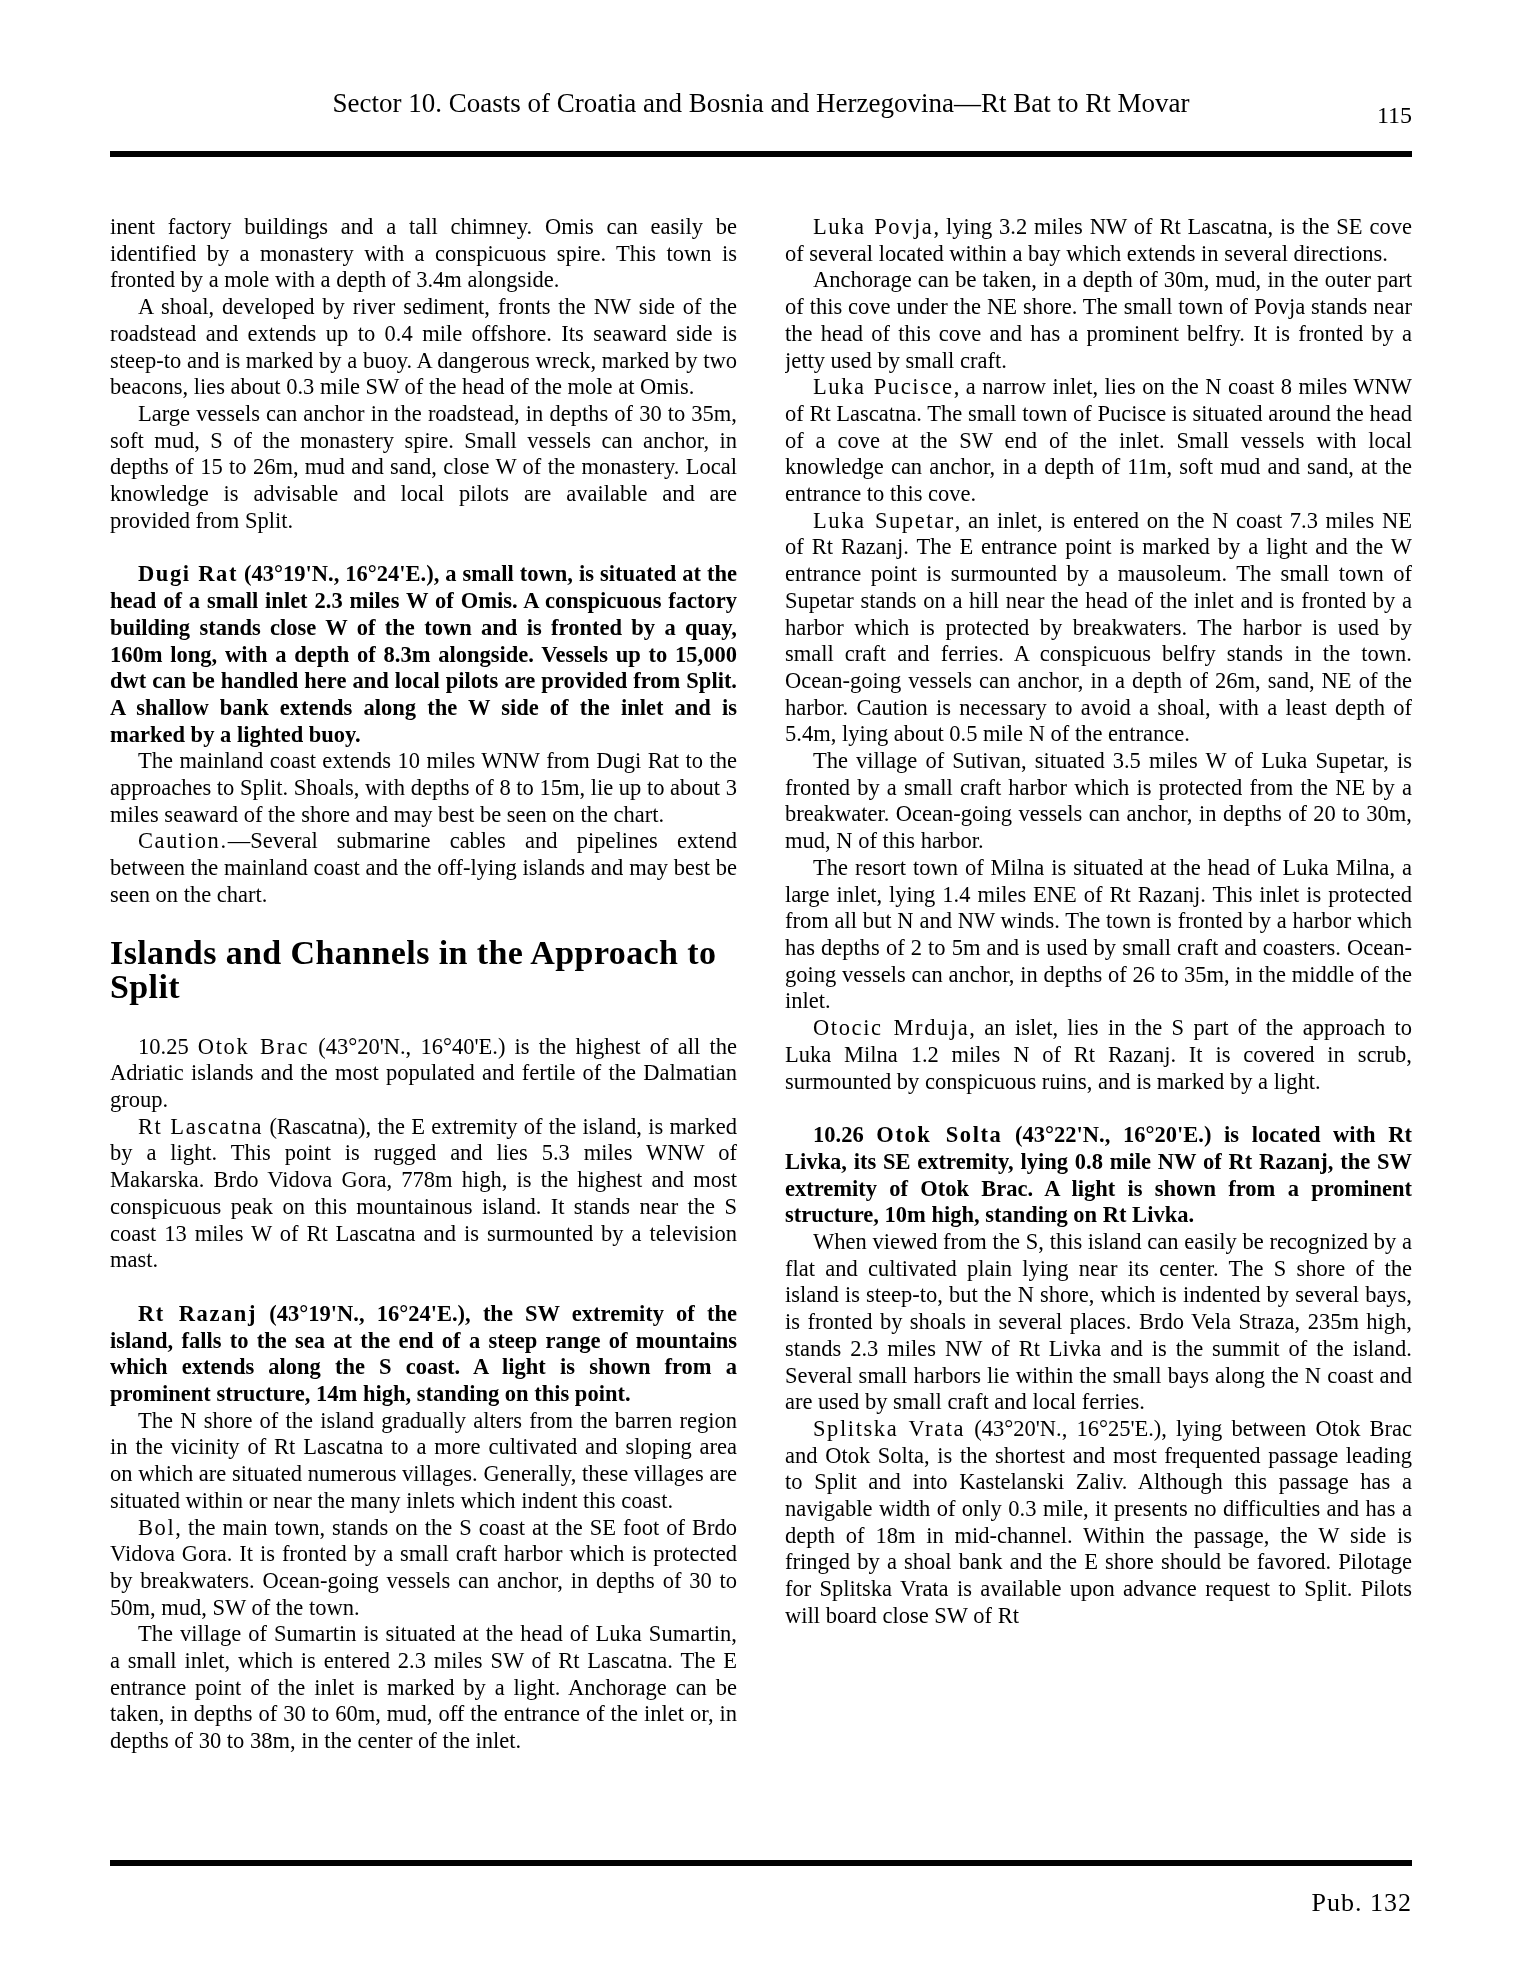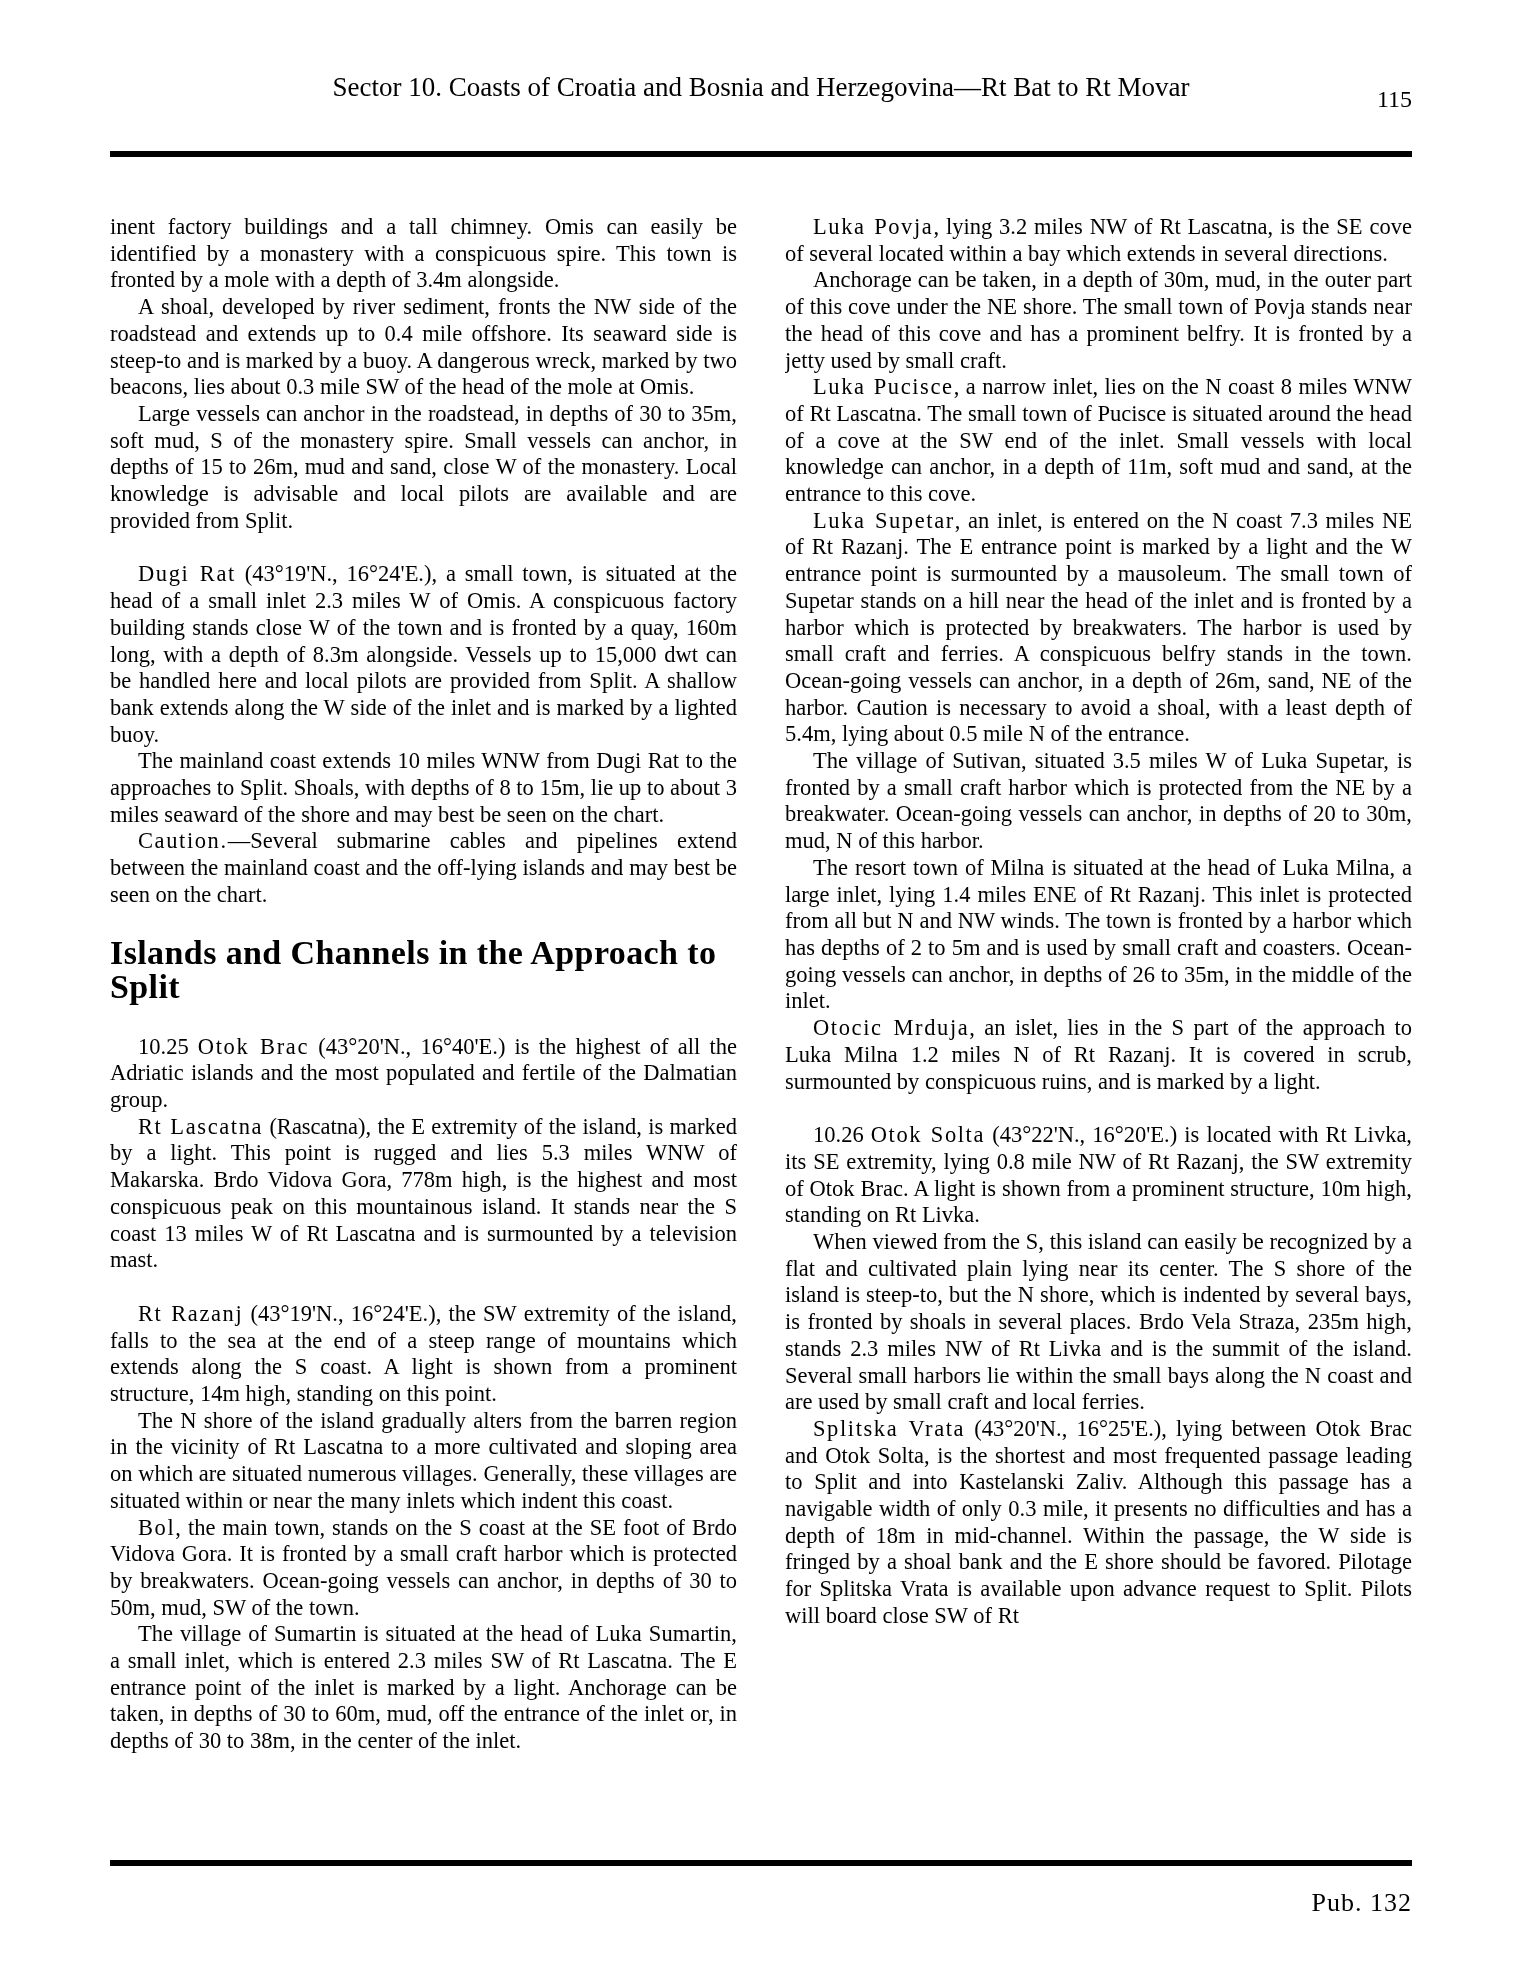--- a/index.html
+++ b/index.html
@@ -6,21 +6,21 @@
   .page {
     position:relative;
     width:1530px; height:1980px;
     margin:0 auto;
     background:#ffffff;
     color:#000000;
     font-family:"Liberation Serif", serif;
     overflow:hidden;
   }
   
-  .header { position:absolute; top:70px; left:110px; width:1302px; height:42px; }
+  .header { position:absolute; top:86px; left:110px; width:1302px; height:42px; }
   .header-title {
     display:block; width:100%;
     text-align:center;
     font-size:27px; line-height:34px;
     white-space:nowrap;
   }
   .header-page-number {
     position:absolute; right:0; top:3px;
     font-size:24px; line-height:28px;margin-top:12px;
   }
@@ -38,21 +38,21 @@
   }
   .col { width:627px; overflow:hidden; }
   .para {
     margin:0;
     font-size:22.5px;
     line-height:26.7px;
     text-align:justify;
     text-indent:28px;
   }
   .para.no-indent { text-indent:0; }
-  .para.gap-before { margin-top:27px; }
+  .para.gap-before { margin-top:27px;font-weight:bold; }
   .lead { letter-spacing:1.6px; }
   .section-heading {
     font-size:34px;
     font-weight:bold;
     letter-spacing:0.4px;
     margin:27px 0 30px 0;
     text-align:left;
     line-height:34px;
   }
   

